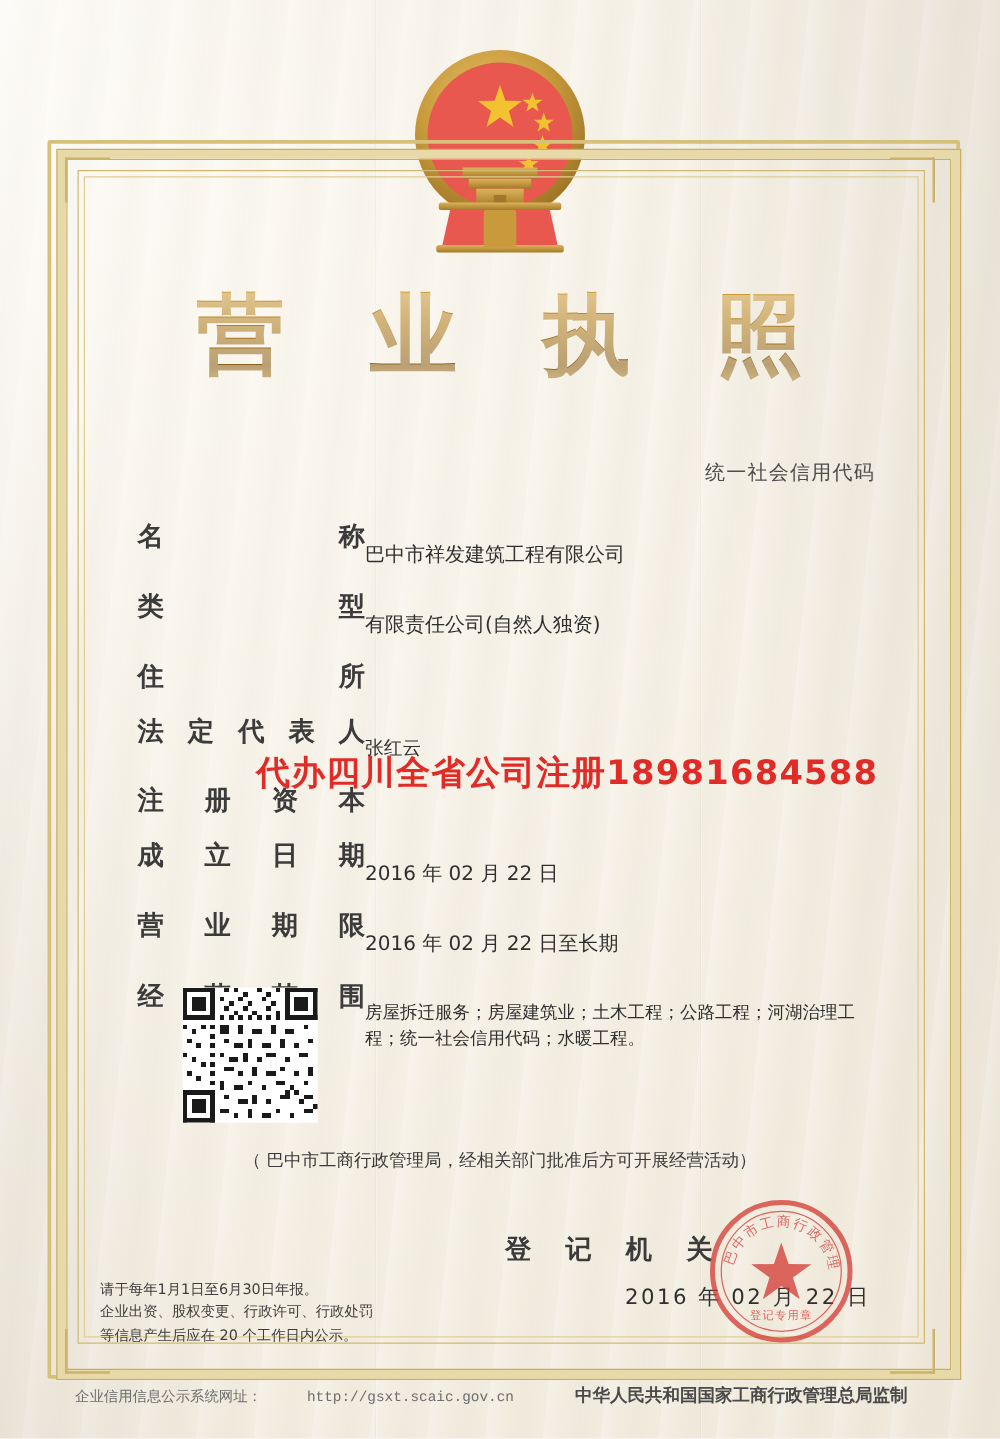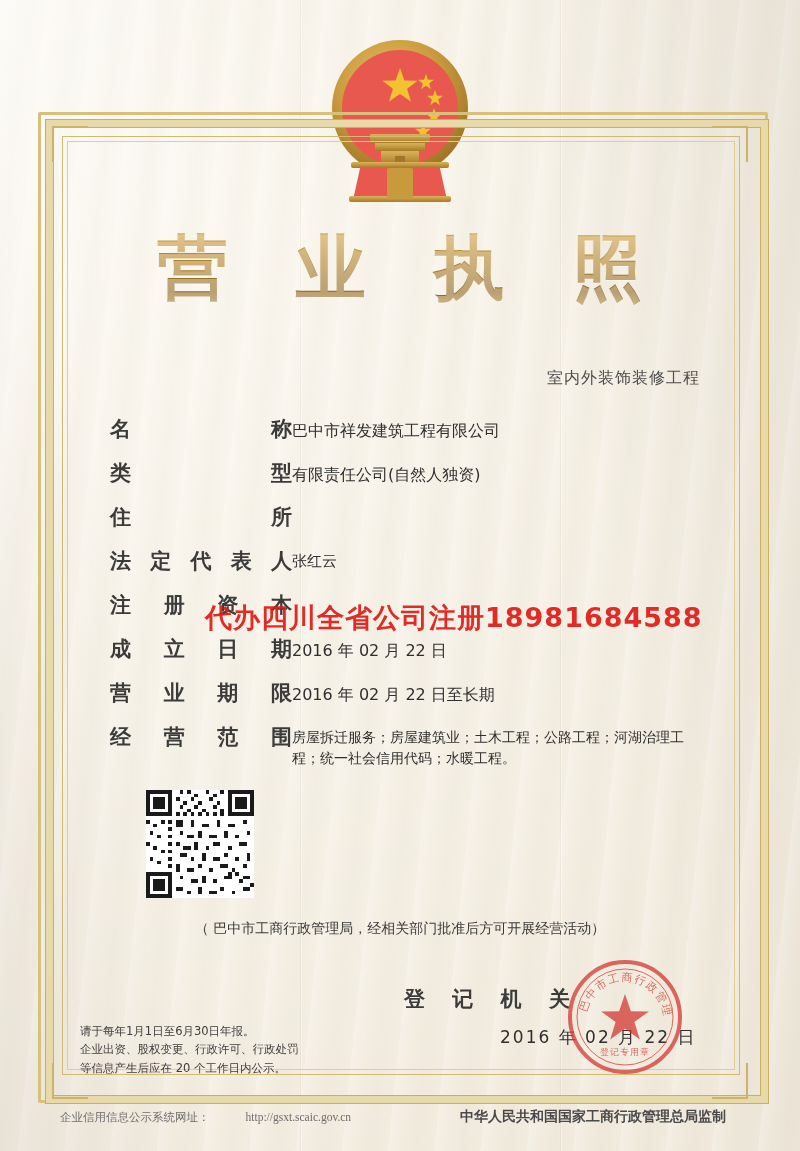--- a/index.html
+++ b/index.html
@@ -147,20 +147,21 @@
     color: #3b3b3b;
     display: flex;
     justify-content: space-between;
   }
   .field-value {
     font-family: "DejaVu Sans", sans-serif;
     font-size: 16px;
     color: #2f2f2f;
     line-height: 1.45;
     padding-top: 4px;
+    margin-top: 13px;
   }
   .field-value.small { font-size: 15px; }
   .field.scope { margin-bottom: 10px; }
   .field.scope .field-value { font-size: 14px; line-height: 1.5; }
 
   
   .watermark {
     position: absolute;
     left: 205px;
     top: 600px;
@@ -234,21 +235,21 @@
   
   .footer-left {
     position: absolute;
     left: 60px;
     top: 1110px;
     font-family: "DejaVu Sans", sans-serif;
     font-size: 11.5px;
     color: #6d6d6d;
   }
   .footer-left .url {
-    font-family: Liberation Serif, serif;
+    font-family: Liberation Mono, monospace;
     font-size: 11.5px;
     letter-spacing: 0;
     padding-left: 36px;
   }
   .footer-right {
     position: absolute;
     right: 74px;
     top: 1108px;
     font-family: "DejaVu Sans", sans-serif;
     font-size: 14px;
@@ -322,21 +323,21 @@
   <div class="frame-inner"></div>
   <div class="frame-hair"></div>
   <div class="corner tl"></div>
   <div class="corner tr"></div>
   <div class="corner bl"></div>
   <div class="corner br"></div>
 
   <div class="title">营 业 执 照</div>
 
   <div class="credit-row">
-    <span class="credit-label">室内外装饰装修工程</span>
+    <span class="credit-label">统一社会信用代码</span>
   </div>
 
   <div class="fields">
 
     <div class="field">
       <div class="field-label">
         <span>名</span>
         <span>称</span>
       </div>
       <div class="field-value">巴中市祥发建筑工程有限公司</div>

